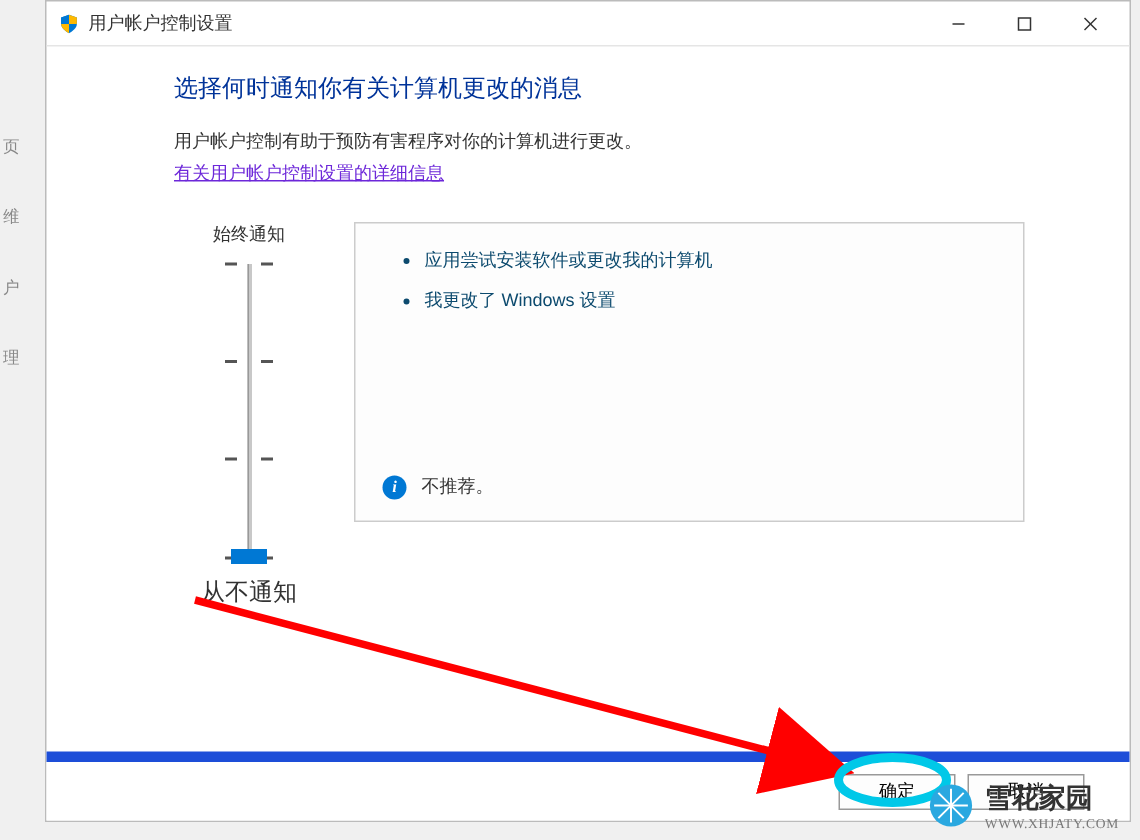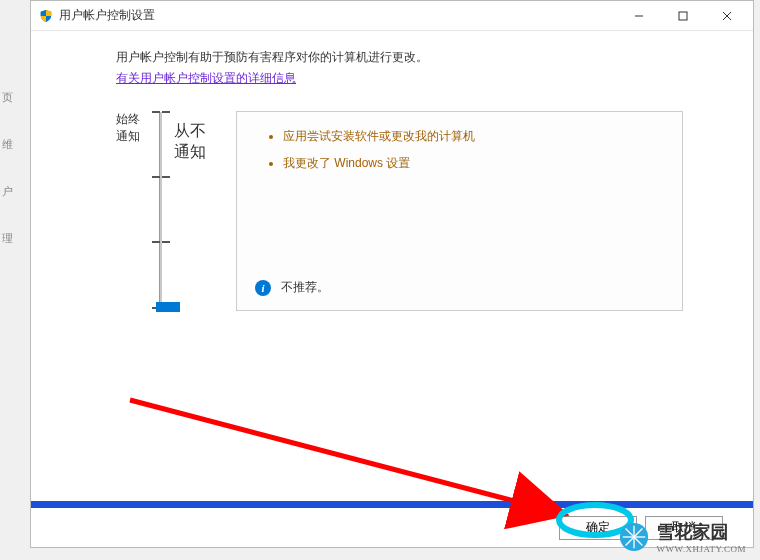--- a/index.html
+++ b/index.html
@@ -76,21 +76,22 @@
       cursor: pointer;
     }
     .slider-area {
       margin-top: 24px;
       display: flex;
       align-items: flex-start;
     }
     .slider-col {
       width: 100px;
       display: flex;
-      flex-direction: row;
+      flex-direction: column;
+      align-items: center;
     }
     .slider-label-top {
       font-size: 12px;
       color: #333;
       margin-bottom: 10px;
     }
     .slider-label-bottom {
       font-size: 16px;
       color: #333;
       margin-top: 10px;
@@ -143,21 +144,21 @@
     .info-title {
       font-size: 12px;
       font-weight: bold;
       color: #222;
       margin-bottom: 14px;
     }
     .info-list {
       list-style: disc;
       padding-left: 28px;
       font-size: 12px;
-      color: #a16207;
+      color: #0c4a6e;
     }
     .info-list li {
       margin-bottom: 10px;
     }
     .info-footer {
       position: absolute;
       bottom: 14px;
       left: 18px;
       display: flex;
       align-items: center;
@@ -262,20 +263,21 @@
       <div class="win-btn">
         <svg width="10" height="10">
             <line x1="1" y1="1" x2="9" y2="9" stroke="#333" stroke-width="1"></line>
             <line x1="9" y1="1" x2="1" y2="9" stroke="#333" stroke-width="1"></line>
           </svg>
       </div>
     </div>
   </div>
 
   <div class="content">
+    <div class="heading">选择何时通知你有关计算机更改的消息</div>
     <div class="desc">用户帐户控制有助于预防有害程序对你的计算机进行更改。</div>
     <a class="link">有关用户帐户控制设置的详细信息</a>
 
     <div class="slider-area">
       <div class="slider-col">
         <div class="slider-label-top">始终通知</div>
         <div class="slider-track-wrap">
           <div class="slider-track"></div>
           <div class="tick" style="top:0"></div>
             <div class="tickr" style="top:0"></div>

